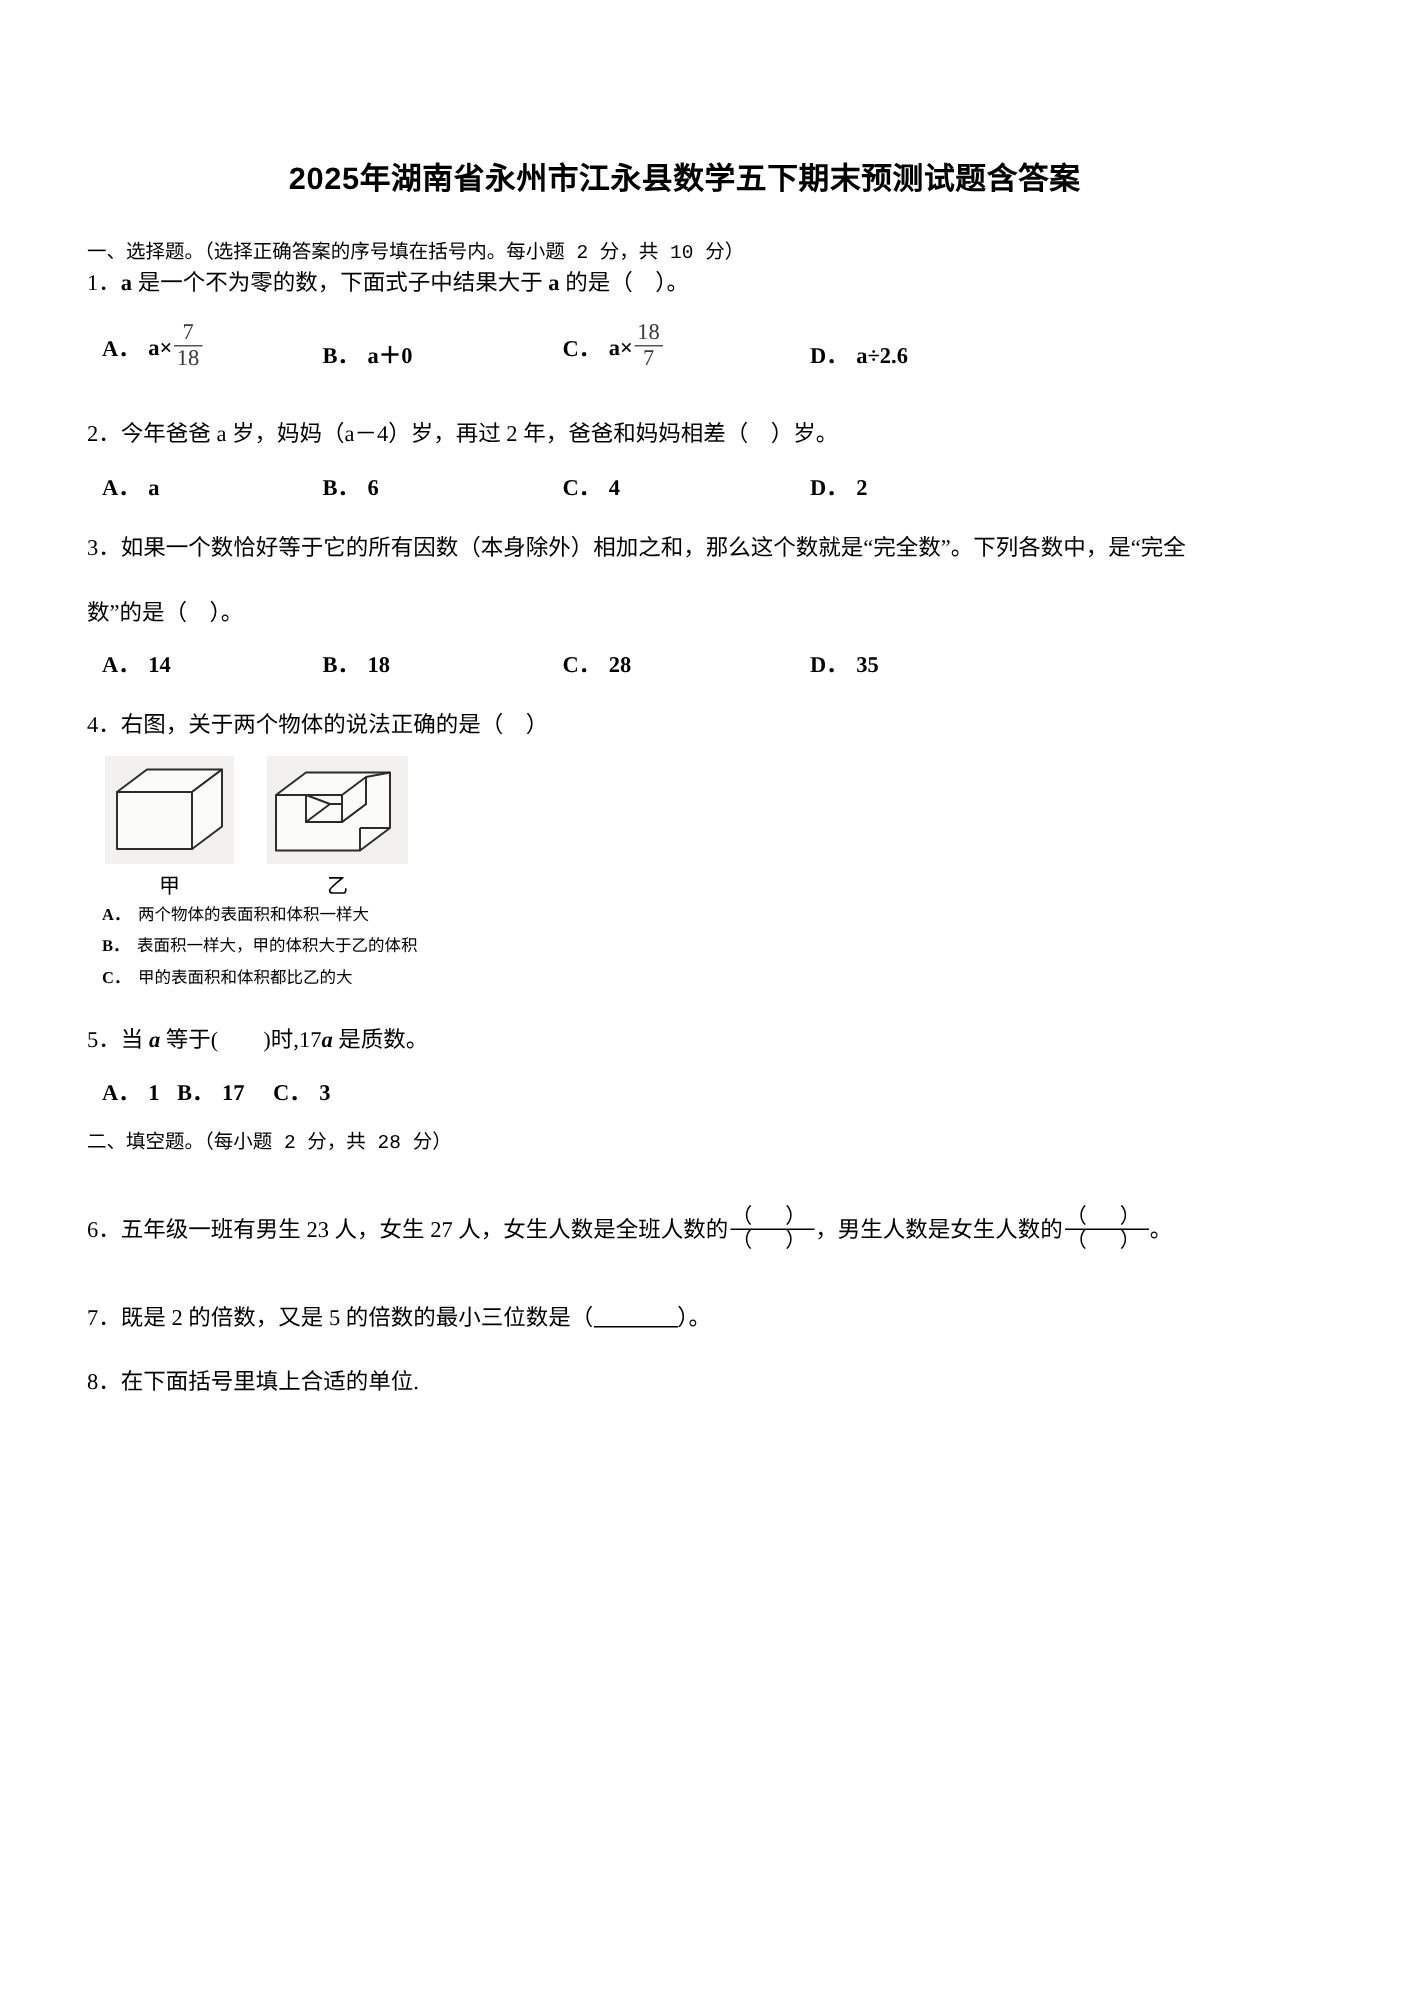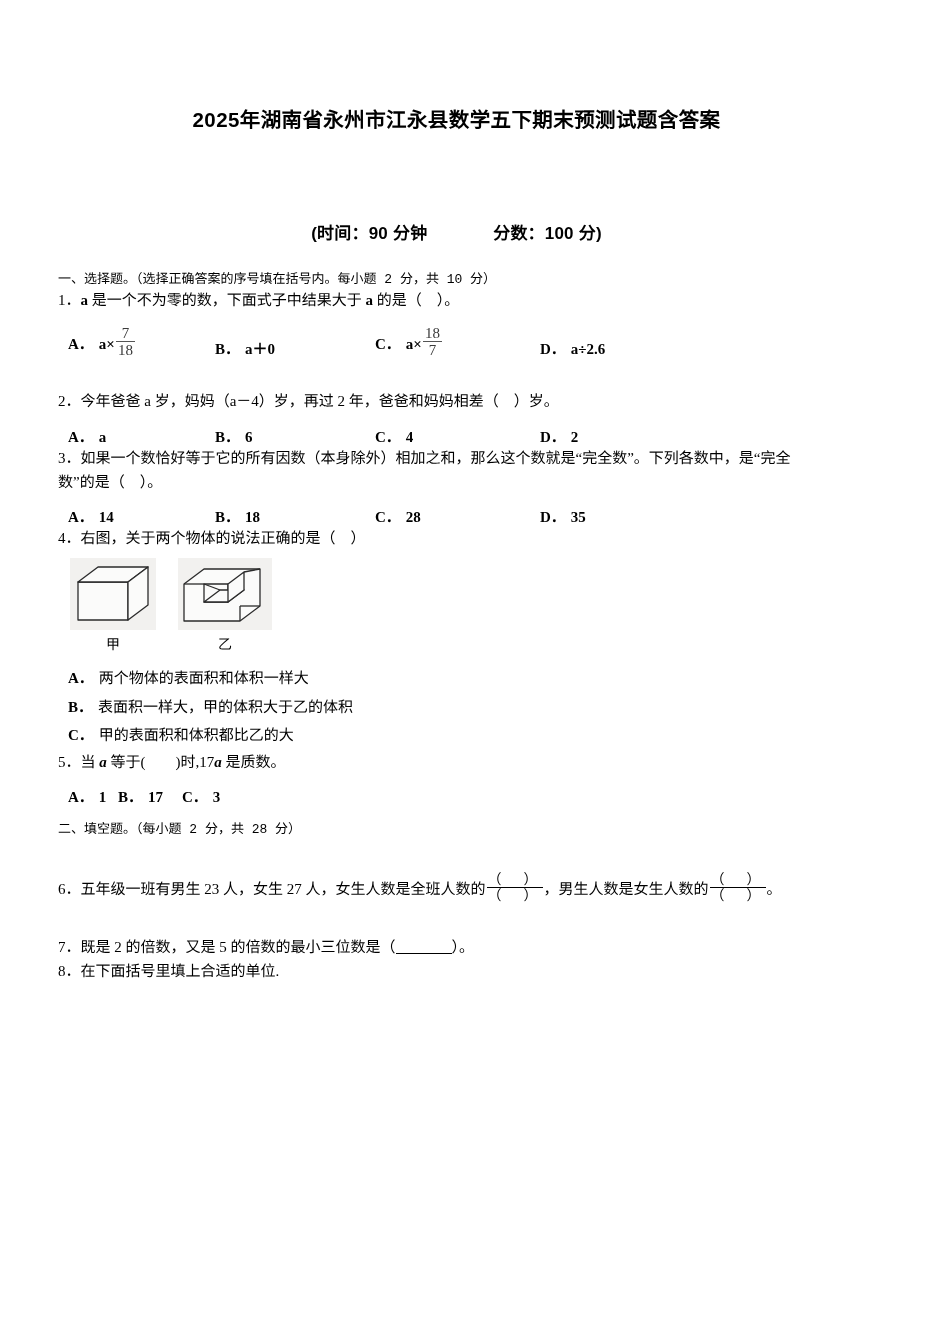--- a/index.html
+++ b/index.html
@@ -68,21 +68,21 @@
   }
   .section-head.two { margin-top: 14px; }
 
   .q-line {
     font-size: 15px;
     line-height: 1.55;
     margin-top: 7px;
     font-family: "Liberation Serif", "DejaVu Serif", serif;
   }
   .q-line.tight { margin-top: 0; }
-  .q-line.wide { margin-top: 1px; }
+  .q-line.wide { margin-top: 20px; }
   .q-line.wider { margin-top: 32px; }
 
   .qnum {
     font-family: "Liberation Serif", "DejaVu Serif", serif;
     font-weight: normal;
   }
   .b { font-weight: bold; }
   .it { font-style: italic; }
 
   
@@ -107,22 +107,21 @@
   .opt-c { left: 317px; }
   .opt-d { left: 482px; }
 
   
   .opt-row.compact .opt-a { left: 10px; }
   .opt-row.compact .opt-b { left: 60px; text-align: center; }
   .opt-row.compact .opt-c { left: 124px; }
 
   
   .opt-stack {
-    margin-top: 11px;
-    font-size: 15px;
+    font-size: 11px;
     line-height: 1.9;
   }
   .opt-stack .opt-line {
     padding-left: 10px;
     font-weight: normal;
   }
   .opt-stack .opt-line .opt-label { font-weight: bold; }
 
   
   .frac {
@@ -176,25 +175,20 @@
     font-family: "Liberation Serif", "DejaVu Serif", serif;
   }
 </style>
 </head>
 <body>
 
 <div class="page">
 
   <h1 class="doc-title">2025年湖南省永州市江永县数学五下期末预测试题含答案</h1>
 
-  <div class="meta-line">
-    <span>(时间：90 分钟</span>
-    <span class="meta-gap"></span>
-    <span>分数：100 分)</span>
-  </div>
 
 
   <div class="section-head">一、选择题。（选择正确答案的序号填在括号内。每小题 2 分，共 10 分）</div>
 
   <div class="q-line tight"><span class="qnum">1．</span><span class="b">a</span><span> 是一个不为零的数，下面式子中结果大于 </span><span class="b">a</span><span> 的是（　）。</span></div>
 
   <div class="opt-row frac-row">
     <span class="opt opt-a"><span class="opt-label">A．</span><span>a×</span><span class="frac"><span class="num">7</span><span class="den">18</span></span></span>
 
     <span class="opt opt-b"><span class="opt-label">B．</span><span>a＋0</span></span>

